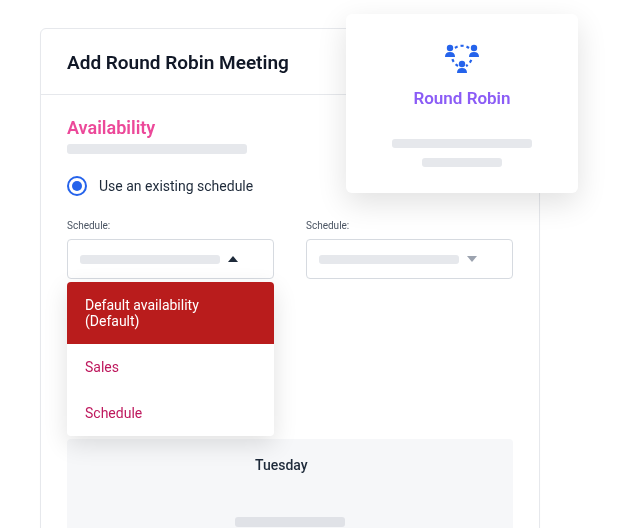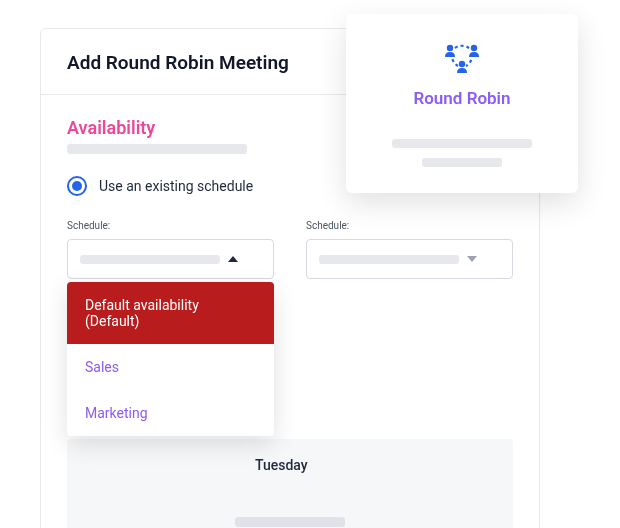--- a/index.html
+++ b/index.html
@@ -149,21 +149,21 @@
       width: 100%;
       background: #fff;
       border-radius: 4px;
       box-shadow: 0 8px 24px rgba(0,0,0,0.12);
       z-index: 10;
       overflow: hidden;
     }
     .dd-item {
       padding: 15px 18px;
       font-size: 14px;
-      color: #8b5cf6;
+      color: #be185d;
       cursor: pointer;
     }
     .dd-item.sel {
       background: #b91c1c;
       color: #fff;
     }
     .below-area {
       margin-top: 18px;
       background: #f6f7f9;
       border-radius: 4px;
@@ -253,21 +253,21 @@
     <div class="field-row">
       <div class="field">
         <span class="field-label">Schedule:</span>
         <div class="select-box">
           <div class="select-ph"></div>
           <div class="caret" style="border-top:none;border-bottom:6px solid #1e2a3a;"></div>
         </div>
         <div class="dropdown">
           <div class="dd-item sel">Default availability (Default)</div>
           <div class="dd-item">Sales</div>
-          <div class="dd-item">Marketing</div>
+          <div class="dd-item">Schedule</div>
         </div>
       </div>
       <div class="field">
         <span class="field-label">Schedule:</span>
         <div class="select-box tz">
           <div class="select-ph"></div>
           <div class="caret grey"></div>
         </div>
       </div>
     </div>

